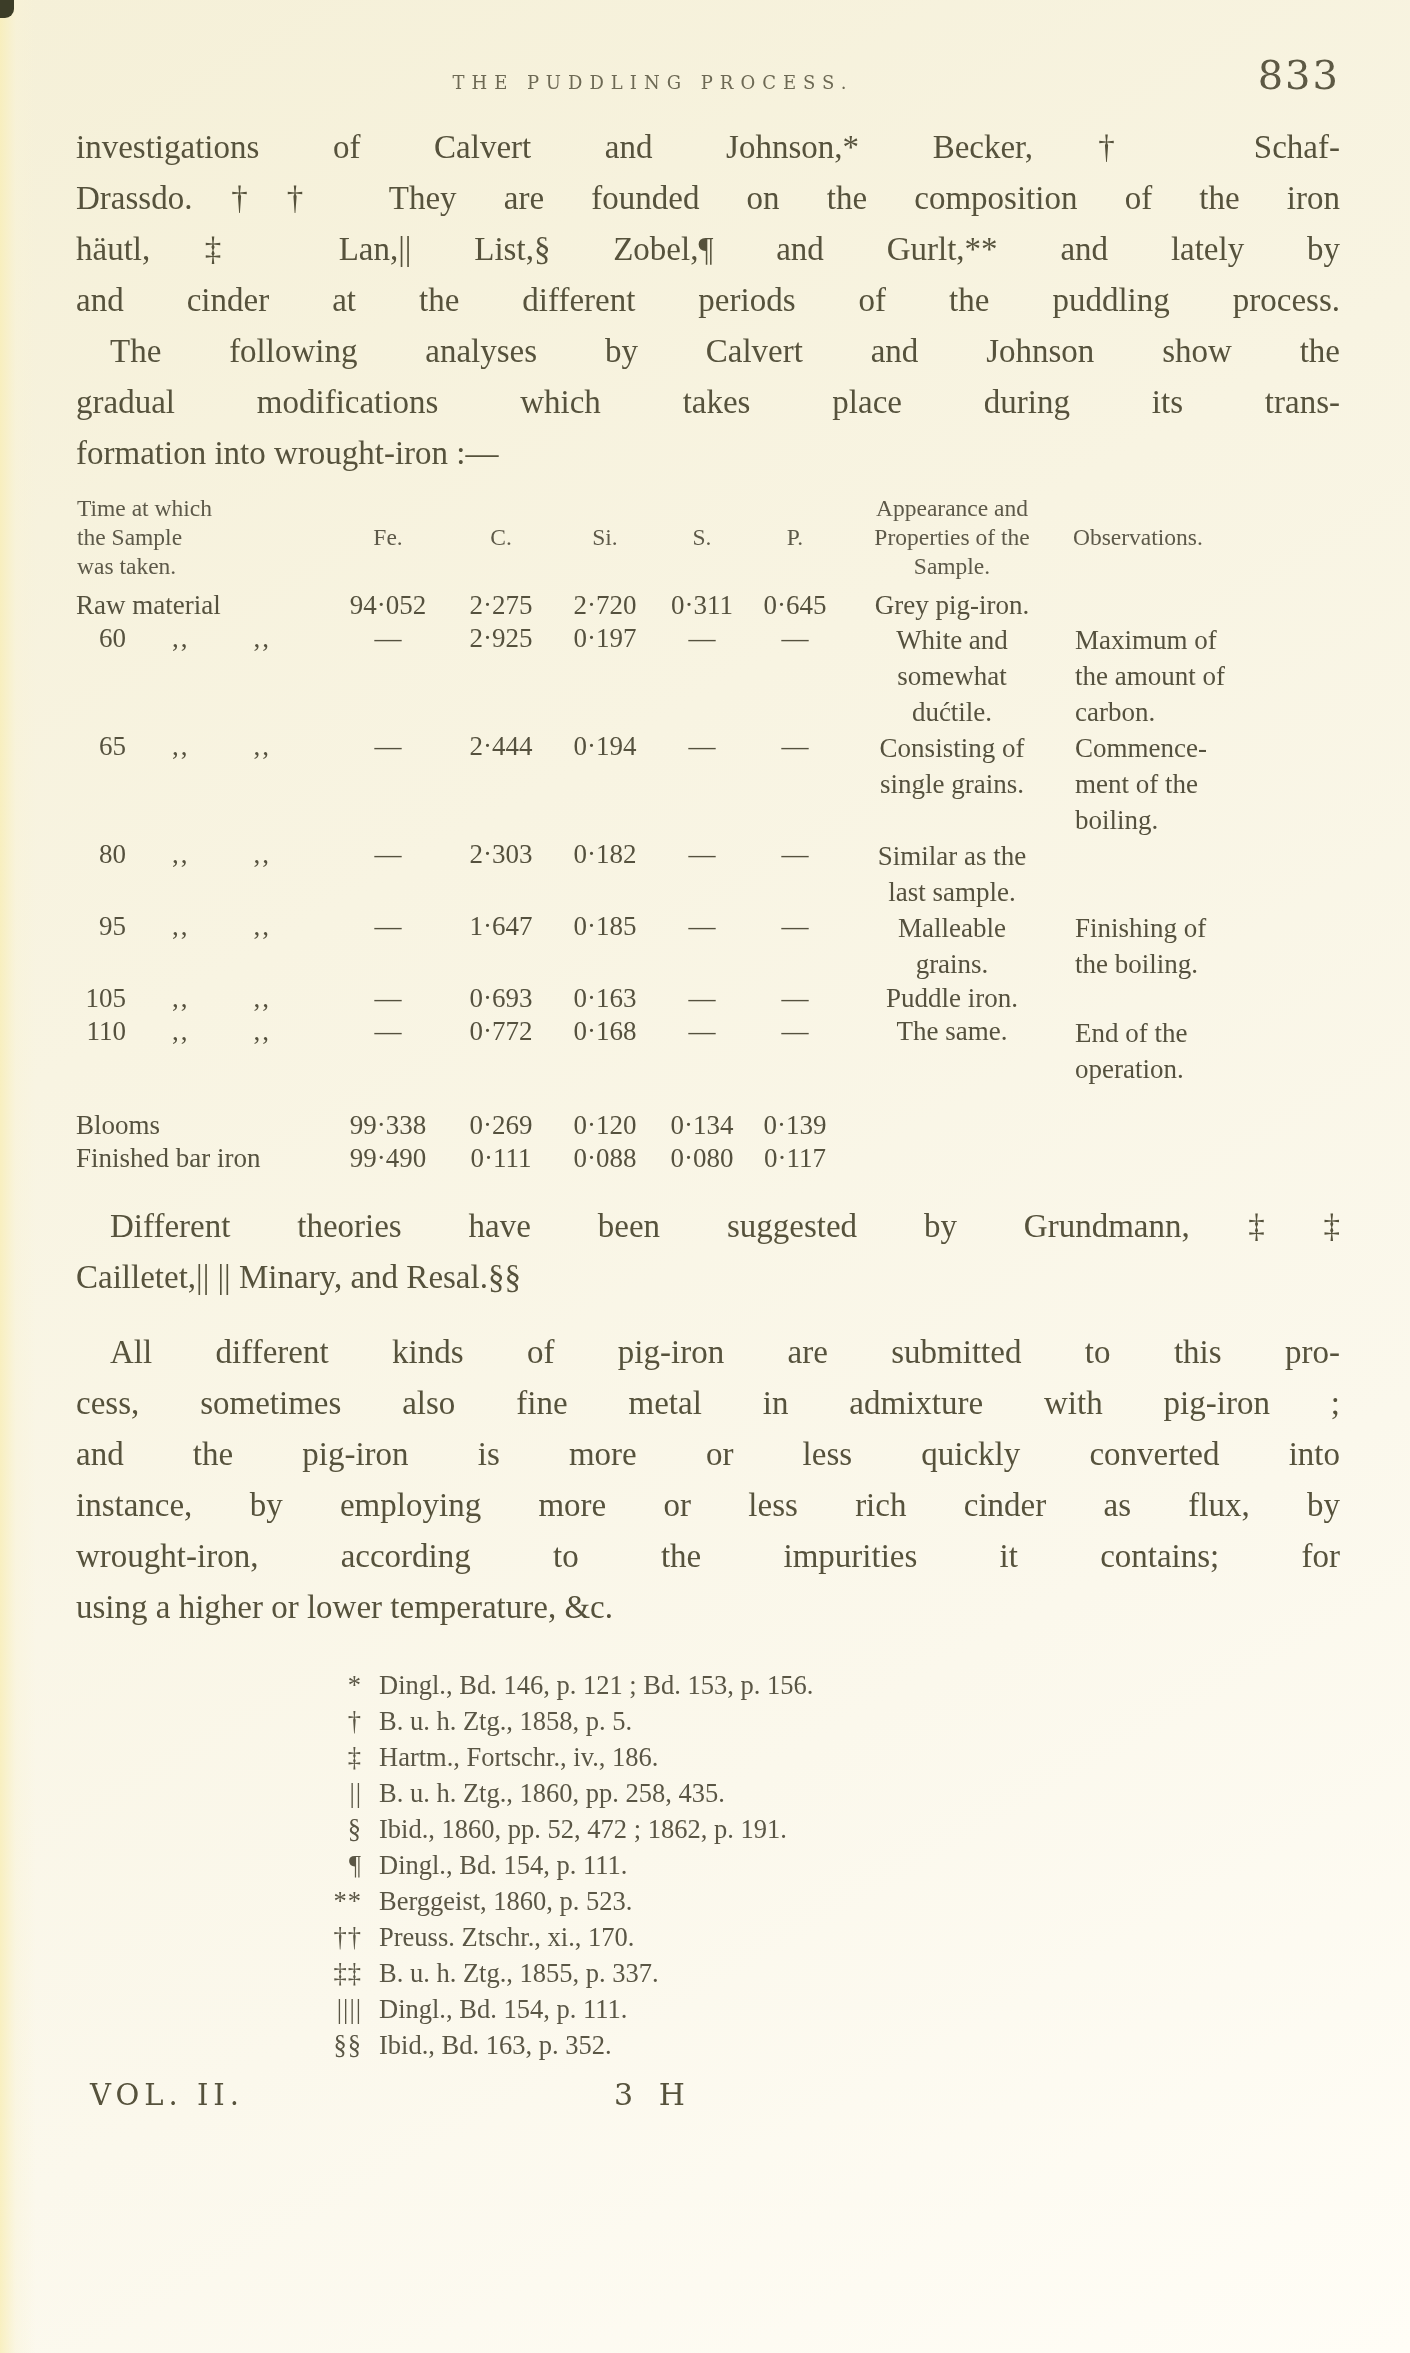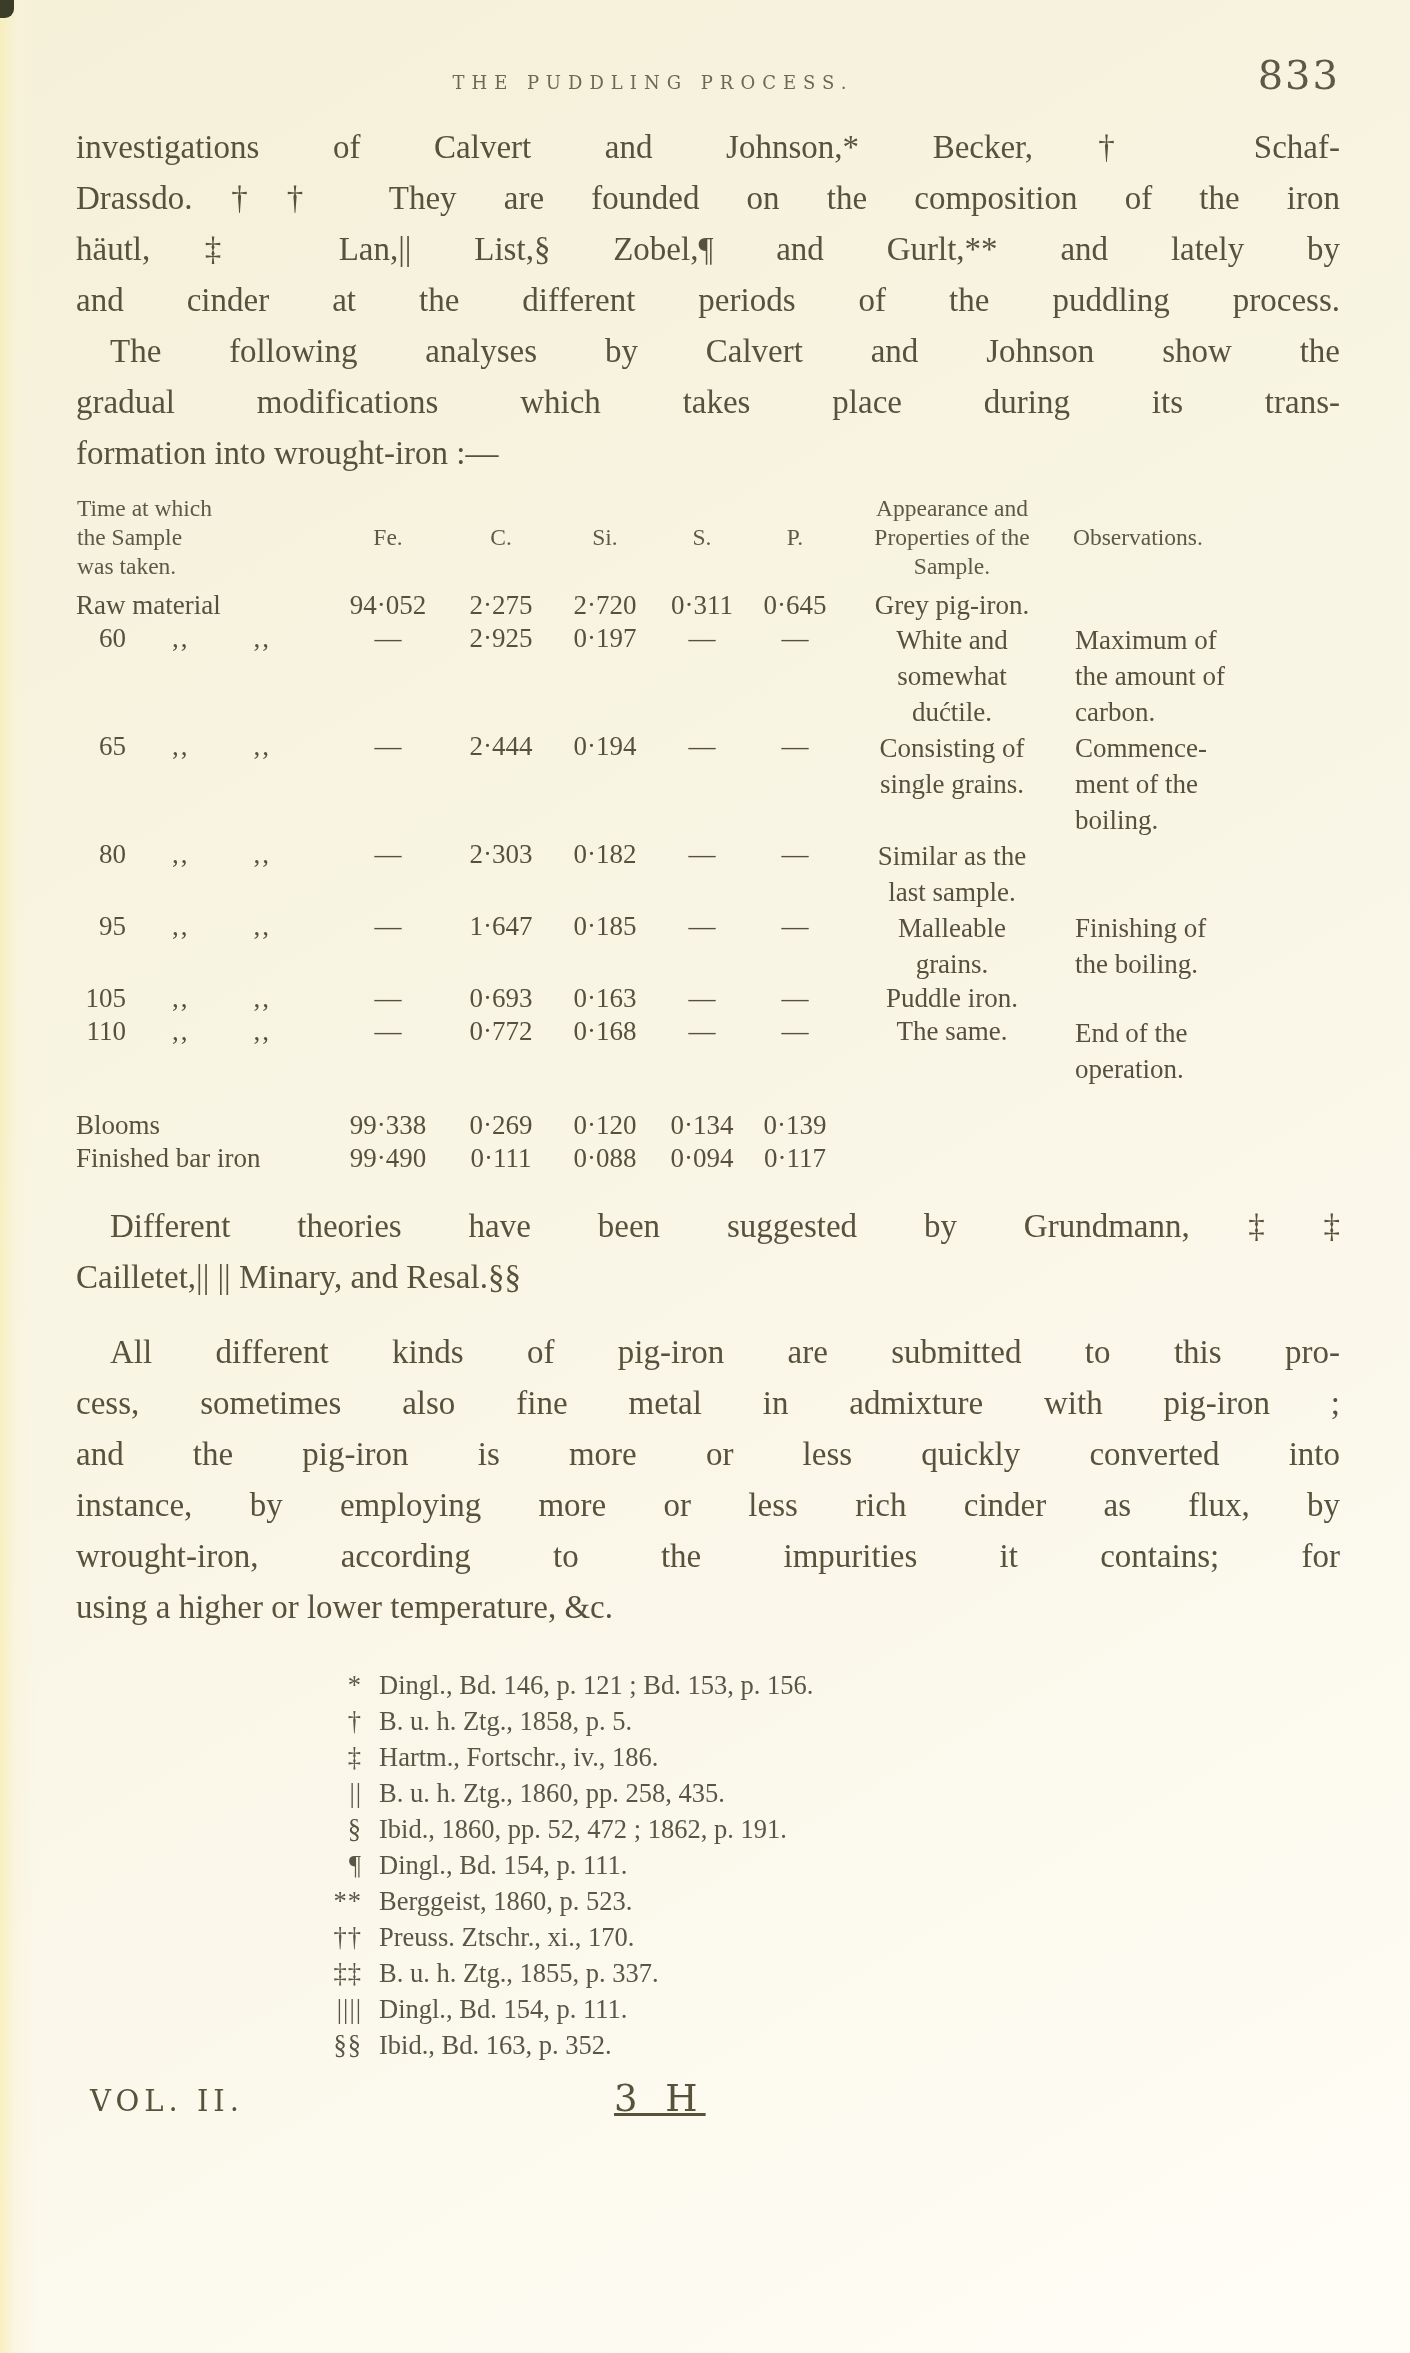--- a/index.html
+++ b/index.html
@@ -74,21 +74,21 @@
     letter-spacing:1px; color:#53503b;
   }
   
   .footnotes { margin:34px 0 0 240px; font-size:26.5px; line-height:36px; color:#5a5645; }
   .fn { display:flex; }
   .fn-sym { flex:none; width:46px; text-align:right; padding-right:17px; letter-spacing:1px; }
   .fn-text { flex:1; }
   
   .footer { display:flex; align-items:baseline; margin-top:14px; }
   .vol { margin-left:14px; font-size:29px; letter-spacing:5px; font-family:"DejaVu Serif", serif; }
-  .sig { margin-left:370px; font-size:37px; letter-spacing:8px; font-family:"DejaVu Serif", serif;text-decoration:underline; }
+  .sig { margin-left:370px; font-size:30px; letter-spacing:8px; font-family:"DejaVu Serif", serif; }
 </style>
 </head>
 <body>
 
 <div class="page">
   <div class="corner-mark"></div>
 
   <div class="running-head">
     <div class="rh-title">THE PUDDLING PROCESS.</div>
     <div class="rh-number">833</div>
@@ -236,21 +236,21 @@
         <td>0·134</td>
         <td>0·139</td>
         <td class="app"></td>
         <td class="obs"></td>
       </tr>
       <tr>
         <td class="time">Finished bar iron</td>
         <td>99·490</td>
         <td>0·111</td>
         <td>0·088</td>
-        <td>0·094</td>
+        <td>0·080</td>
         <td>0·117</td>
         <td class="app"></td>
         <td class="obs"></td>
       </tr>
     </tbody>
   </table>
 
   <div class="para p3">
     <div class="jl indent">Different theories have been suggested by Grundmann,‡‡</div>
     <div class="ll">Cailletet,|| || Minary, and Resal.§§</div>

